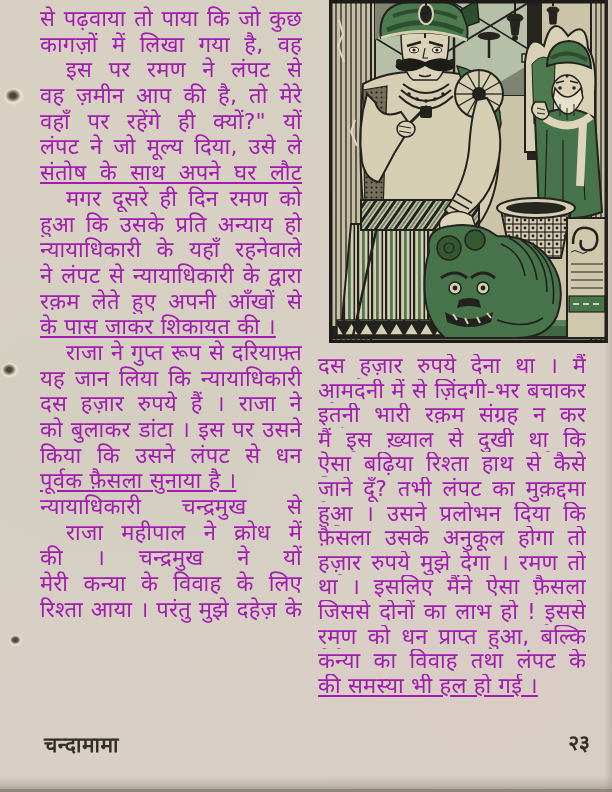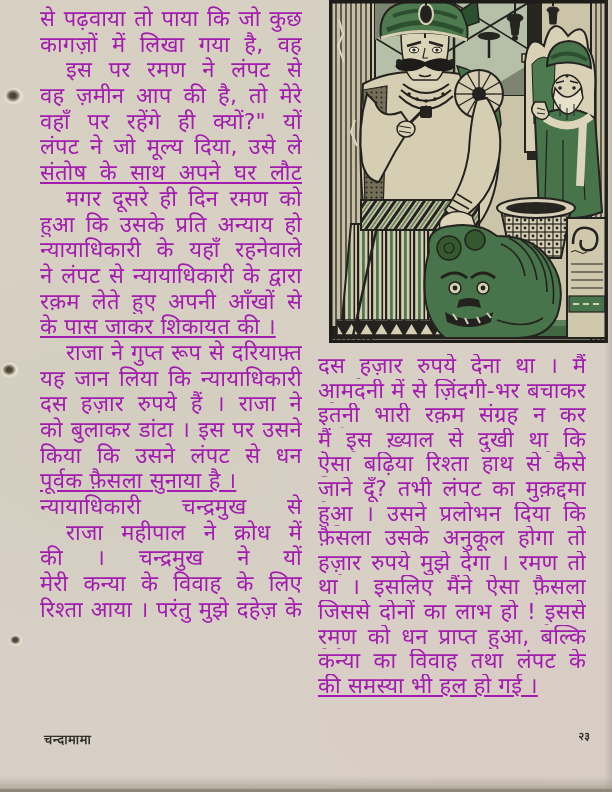--- a/index.html
+++ b/index.html
@@ -14,22 +14,22 @@
   }
   .col{position:absolute;color:#a21caf;font-size:22px;}
   .col-left{left:40px;top:6px;width:262px;}
   .col-right{left:318px;top:354px;width:268px;}
   .ln{height:25.7px;line-height:25.7px;text-align:justify;text-align-last:justify;overflow:hidden;letter-spacing:.2px;}
   .col-right .ln{height:24.6px;line-height:24.6px;}
   .ln.ind{padding-left:26px;}
   .ln.end{text-align-last:left;text-decoration:underline;}
   .illus{position:absolute;left:329px;top:0;width:279px;height:343px;}
   .illus svg{display:block;width:100%;height:100%;}
-  .footer-title{position:absolute;left:44px;top:730px;font-size:13px;font-weight:700;color:#33302a;letter-spacing:.5px;}
-  .page-num{position:absolute;left:540px;top:728px;width:50px;text-align:right;font-size:11px;font-weight:600;color:#33302a;}
+  .footer-title{position:absolute;left:44px;top:730px;font-size:21px;font-weight:700;color:#33302a;letter-spacing:.5px;}
+  .page-num{position:absolute;left:540px;top:728px;width:50px;text-align:right;font-size:21px;font-weight:600;color:#33302a;}
   .hole{position:absolute;width:20px;height:17px;border-radius:50%;
     background:radial-gradient(ellipse at 45% 45%, #4c463a 0 3px, #89826f 5px, #e9e3d2 8px, rgba(233,227,210,0) 12px);}
   .hole.h1{left:4px;top:88px;}
   .hole.h2{left:0px;top:362px;transform:scale(.9);}
   .hole.h3{left:6px;top:632px;transform:scale(.7);}
   .edge-bottom{position:absolute;left:0;bottom:0;width:612px;height:16px;
     background:linear-gradient(to bottom, rgba(150,144,130,0), rgba(150,144,130,.35) 55%, #a29b8d 100%);}
   .edge-bottom::after{content:"";position:absolute;left:0;bottom:0;width:100%;height:3px;background:#8e887b;}
   .edge-right{position:absolute;right:0;top:0;width:8px;height:792px;
     background:linear-gradient(to left, rgba(120,114,100,.25), rgba(120,114,100,0));}

